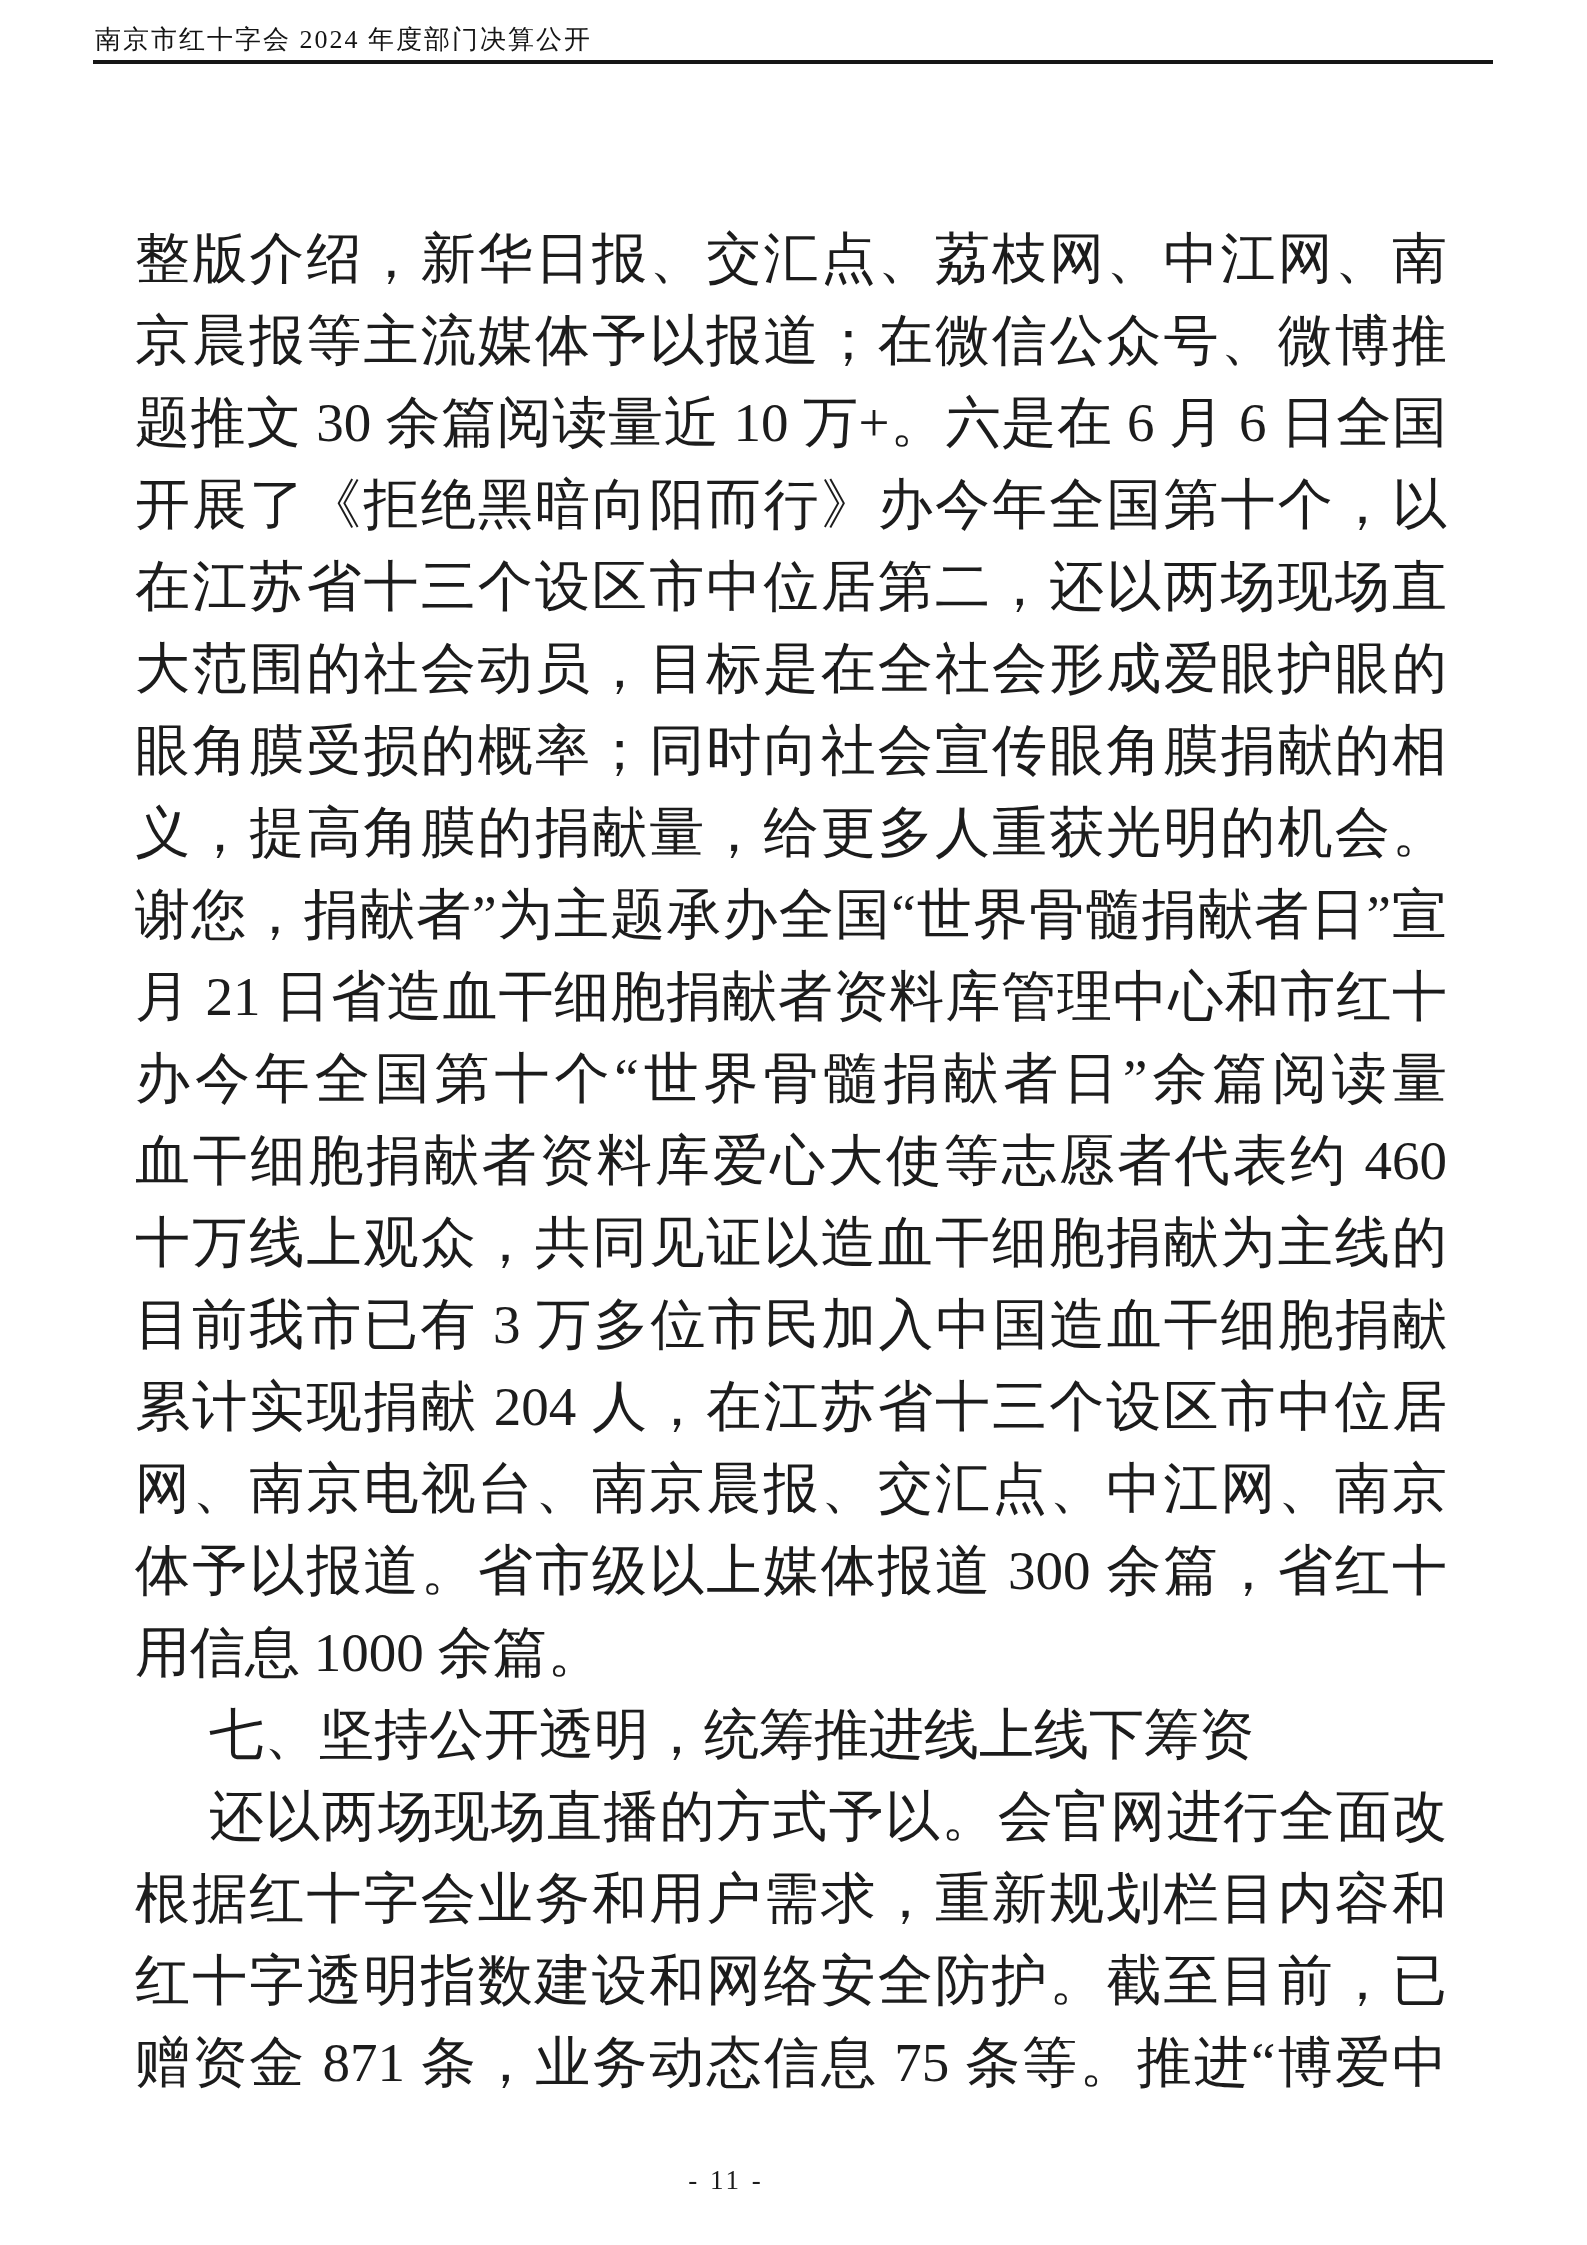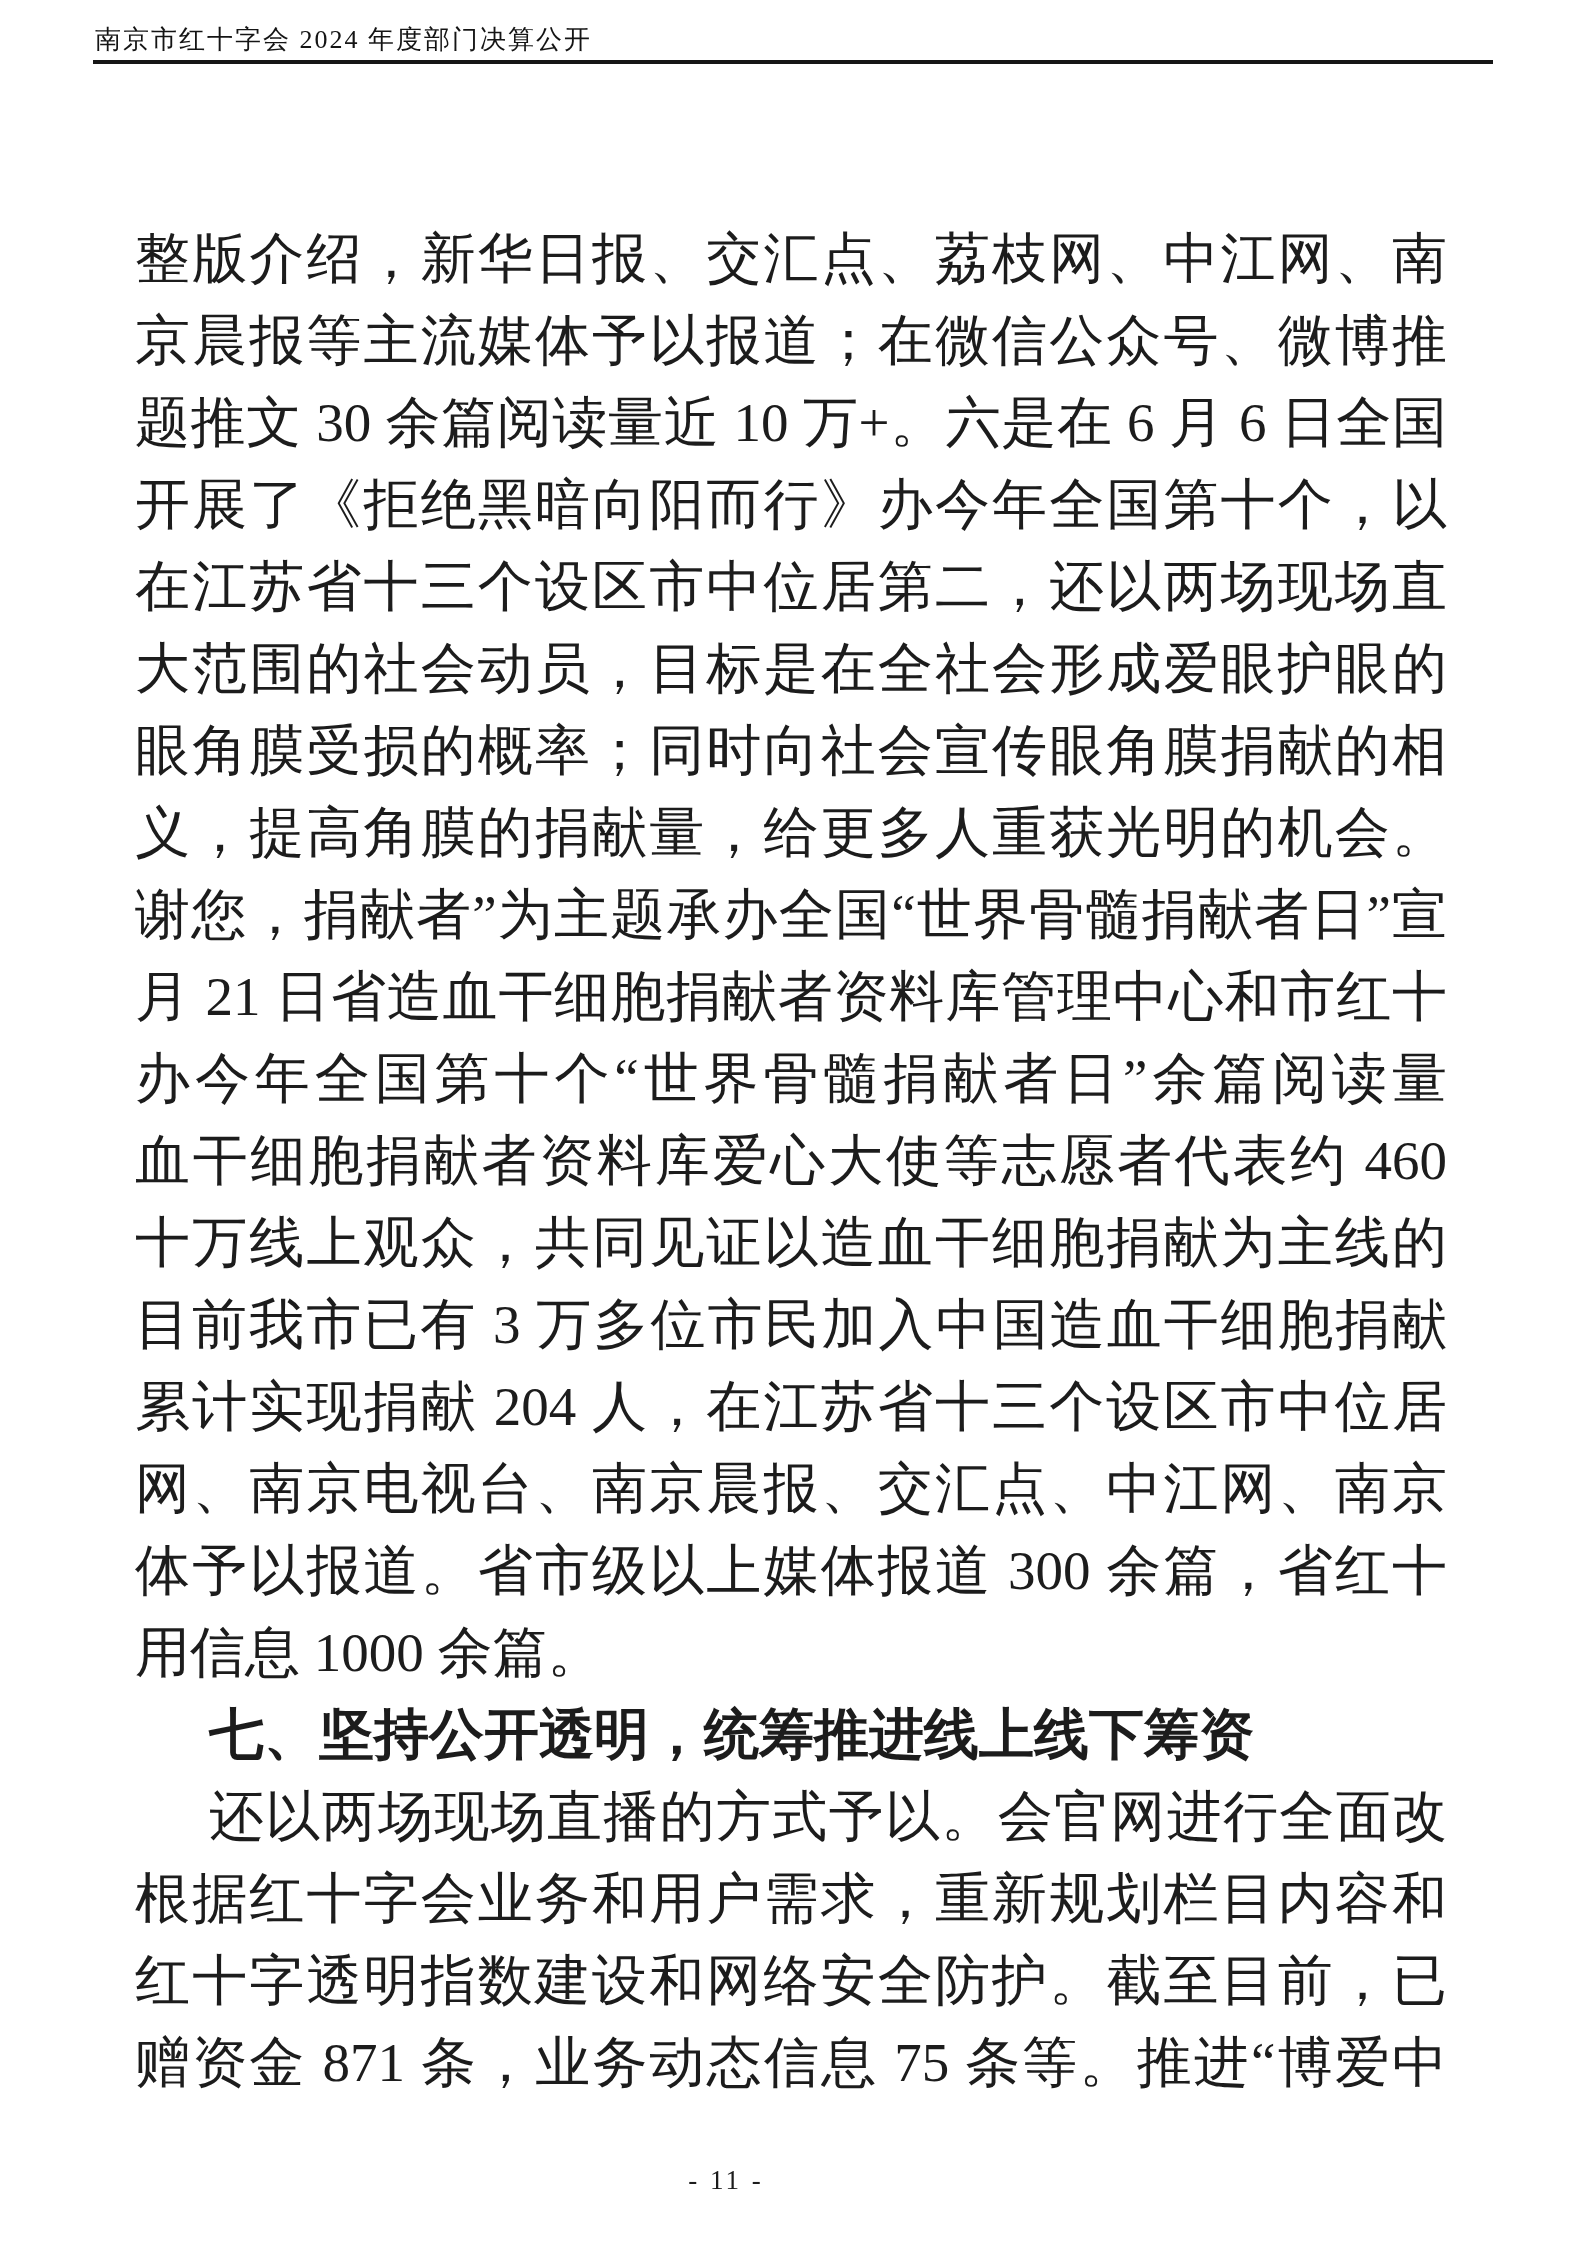--- a/index.html
+++ b/index.html
@@ -49,21 +49,20 @@
     overflow: hidden;
   }
   .line.plain {
     text-align: left;
     text-align-last: left;
   }
   .line.indent-plain {
     padding-left: 74px;
     text-align: left;
     text-align-last: left;
-    font-weight: bold;
   }
   .line.indent-fill {
     padding-left: 74px;
     text-align: justify;
     text-align-last: justify;
   }
   .footer {
     position: absolute;
     left: 0;
     top: 2165px;

